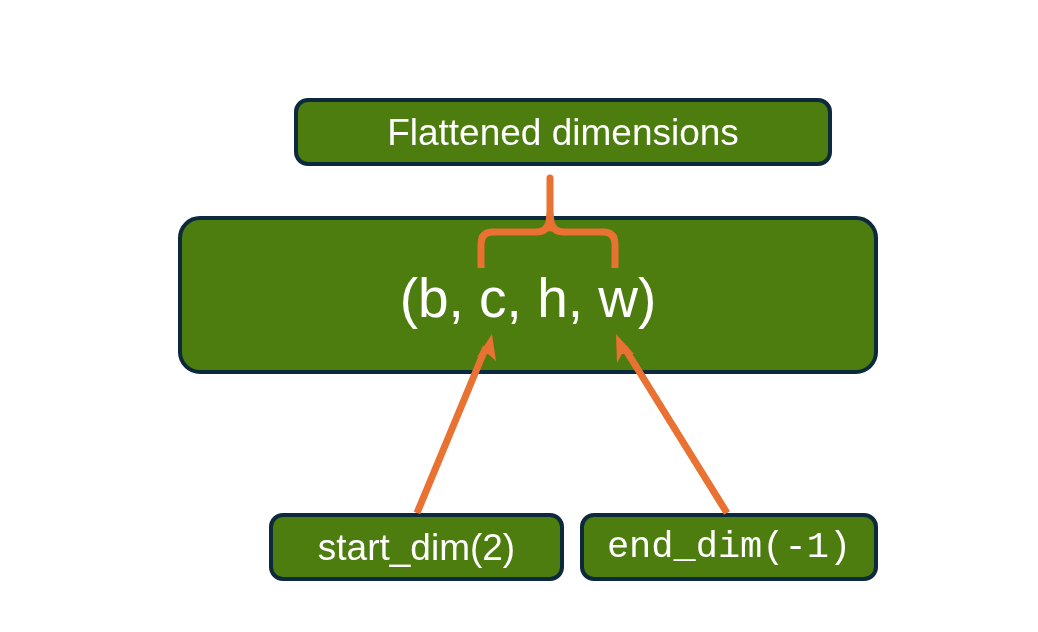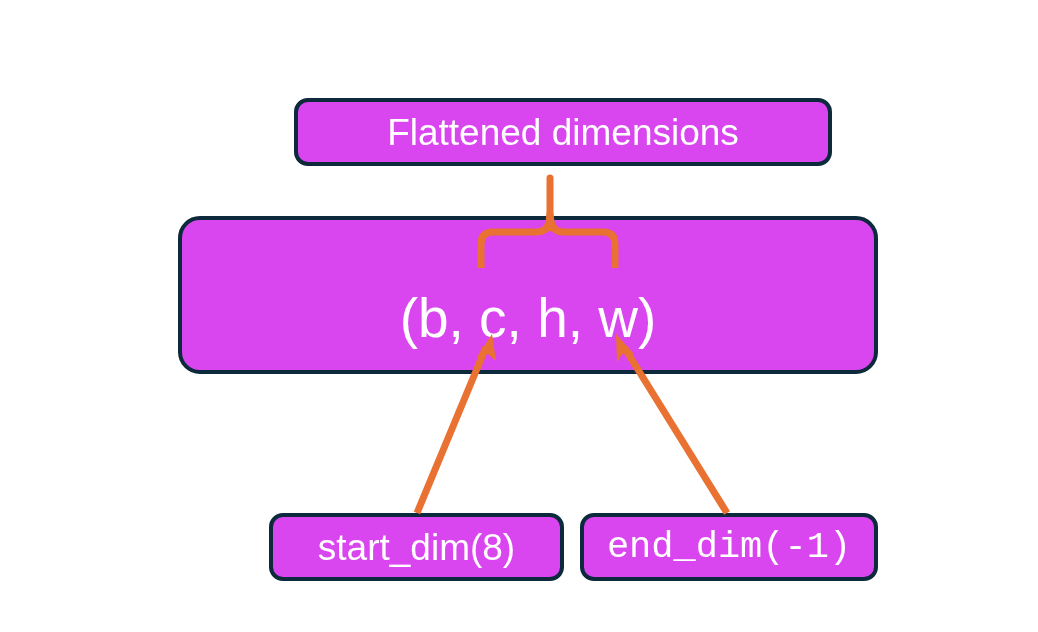--- a/index.html
+++ b/index.html
@@ -13,21 +13,21 @@
   #diagram-canvas {
     position: relative;
     width: 1038px;
     height: 632px;
     background: #ffffff;
     overflow: hidden;
   }
   .node-box {
     position: absolute;
     box-sizing: border-box;
-    background: #d946ef;
+    background: #4d7c0f;
     border: 4px solid #0c2a3c;
     border-radius: 16px;
     display: flex;
     align-items: center;
     justify-content: center;
     color: #ffffff;
     font-family: "Liberation Sans", sans-serif;
     font-weight: 400;
     line-height: 1;
     white-space: nowrap;
@@ -41,21 +41,21 @@
     border-radius: 14px;
   }
   #box-shape {
     left: 178px;
     top: 216px;
     width: 700px;
     height: 158px;
     font-size: 55px;
     border-radius: 22px;
     align-items: flex-end;
-    padding-bottom: 24px;
+    padding-bottom: 44px;
   }
   #box-start-dim {
     left: 269px;
     top: 513px;
     width: 295px;
     height: 68px;
     font-size: 37px;
     border-radius: 14px;
   }
   #box-end-dim {
@@ -86,21 +86,21 @@
 
   <div class="node-box" id="box-flattened">
     <span class="shape-text">Flattened dimensions</span>
   </div>
 
   <div class="node-box" id="box-shape">
     <span class="shape-text">(b, c, h, w)</span>
   </div>
 
   <div class="node-box" id="box-start-dim">
-    <span class="shape-text">start_dim(8)</span>
+    <span class="shape-text">start_dim(2)</span>
   </div>
 
   <div class="node-box" id="box-end-dim">
     <span class="shape-text">end_dim(-1)</span>
   </div>
 
   <svg id="connector-layer" viewBox="0 0 1038 632">
 
     <g>
       <path d="M 481 268

